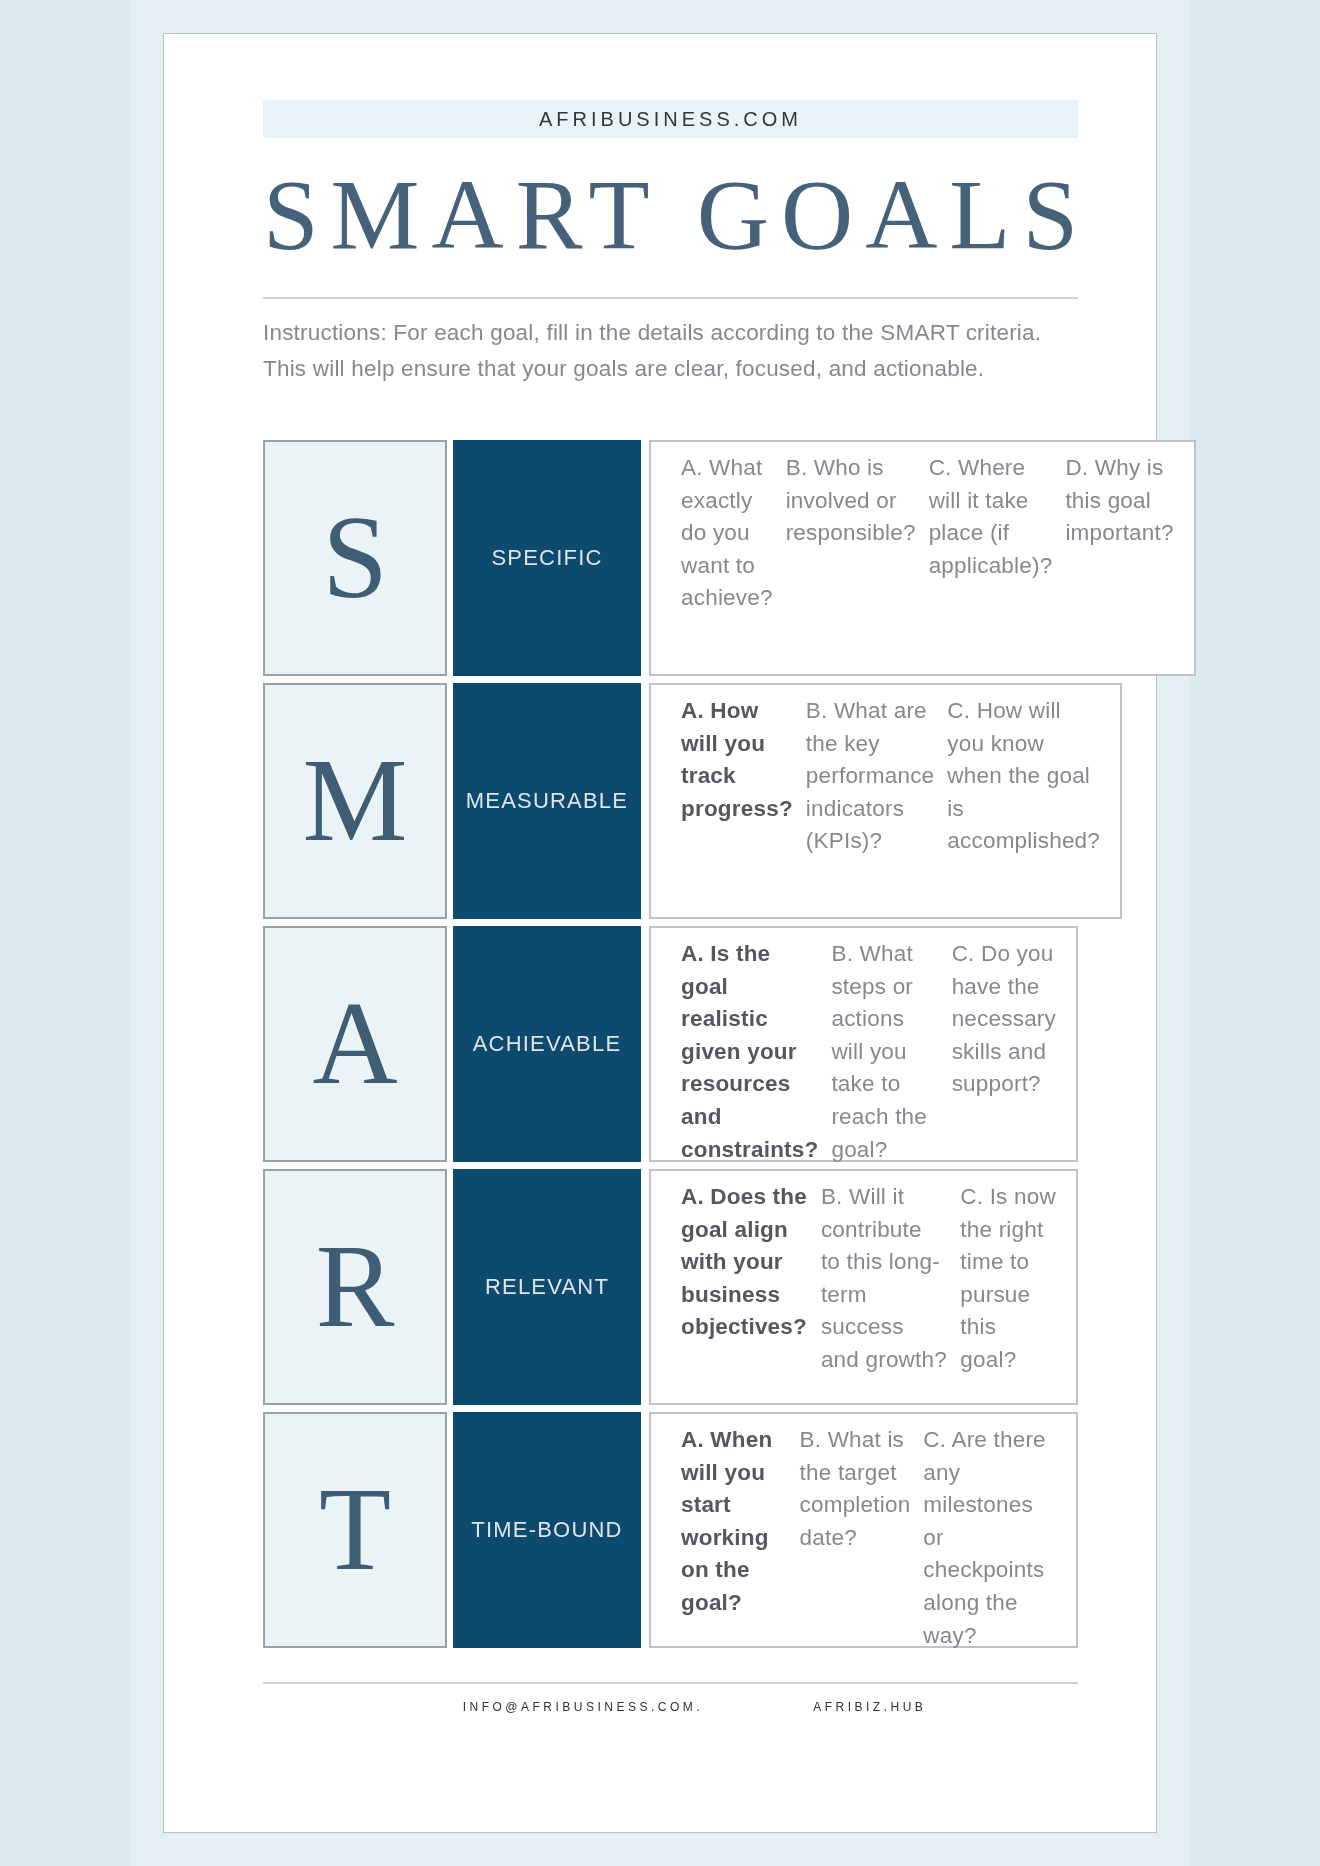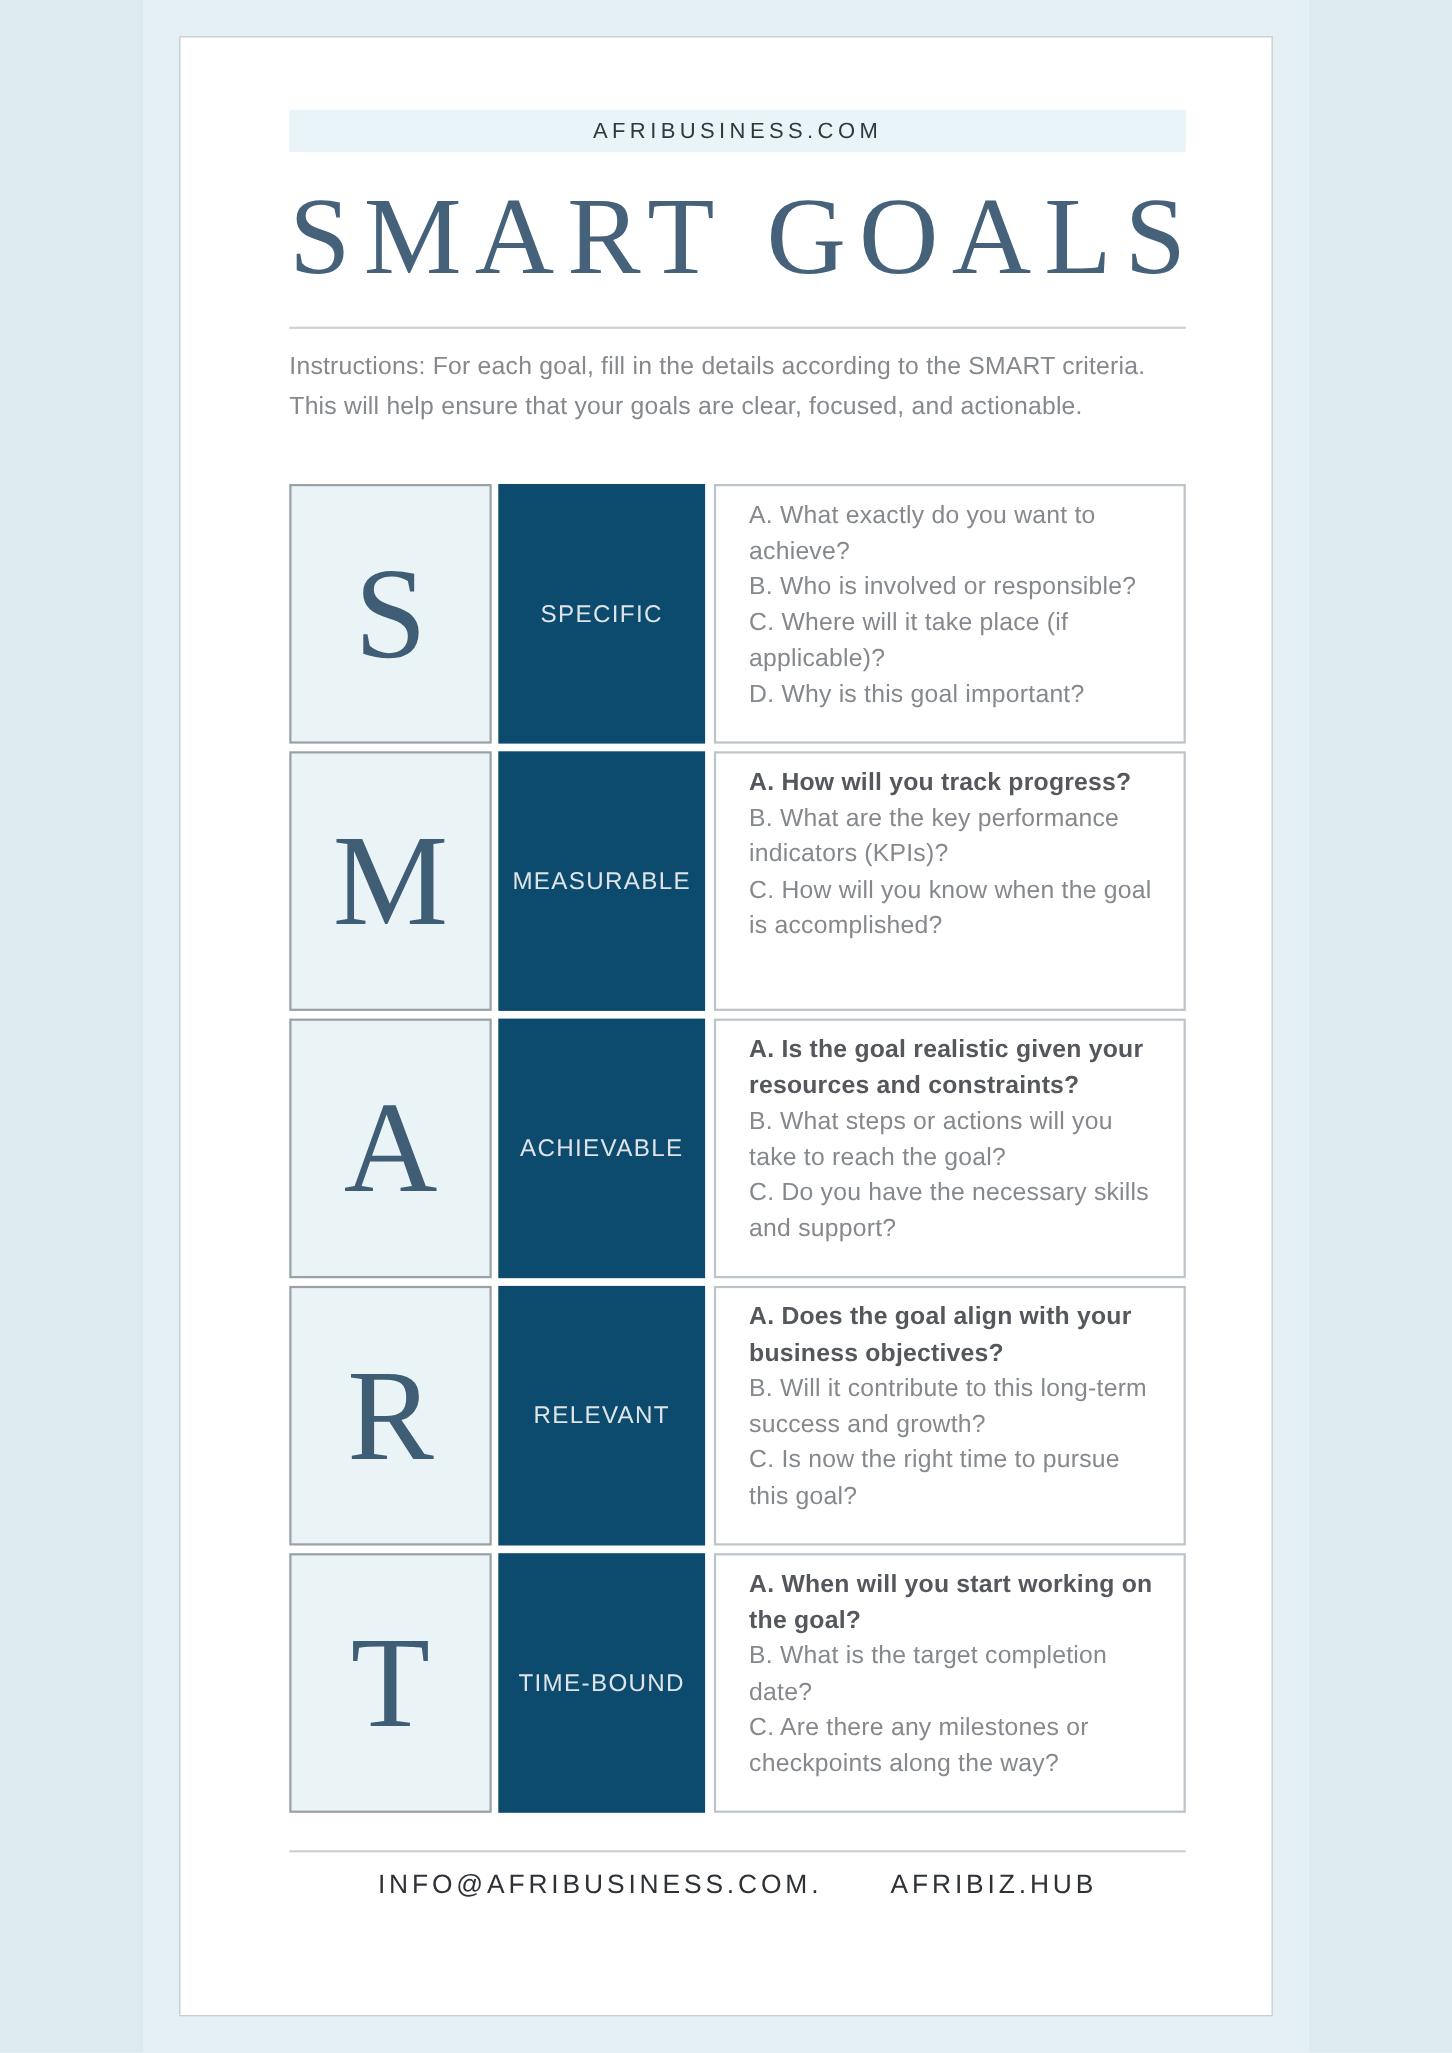--- a/index.html
+++ b/index.html
@@ -113,23 +113,23 @@
     letter-spacing: 1.2px;
     color: #dee4e8;
     font-weight: 400;
   }
 
   .cell.questions {
     flex: 1;
     background: #ffffff;
     border: 2px solid #bcc4ca;
     display: flex;
-    flex-direction: column;
+    flex-direction: row;
     padding: 10px 20px 10px 30px;
-    gap: 0;
+    gap: 13px;
   }
   .q {
     font-size: 22.5px;
     line-height: 1.45;
     color: #85898d;
     letter-spacing: 0.2px;
   }
   .q.strong {
     color: #54585d;
     font-weight: 700;
@@ -138,24 +138,25 @@
   
   .footer { margin-top: 34px; }
   .footer .rule { margin-top: 0; }
   .footer-text {
     margin-top: 16px;
     display: flex;
     justify-content: center;
     gap: 62px;
   }
   .footer-text span {
-    font-size: 24px;
+    font-size: 12px;
     letter-spacing: 3.5px;
     color: #2e3236;
     font-weight: 500;
+    margin-left: 48px;
   }
 </style>
 </head>
 <body>
 
 <div class="canvas">
   <div class="page">
 
     <div class="band">
       <span>AFRIBUSINESS.COM</span>

